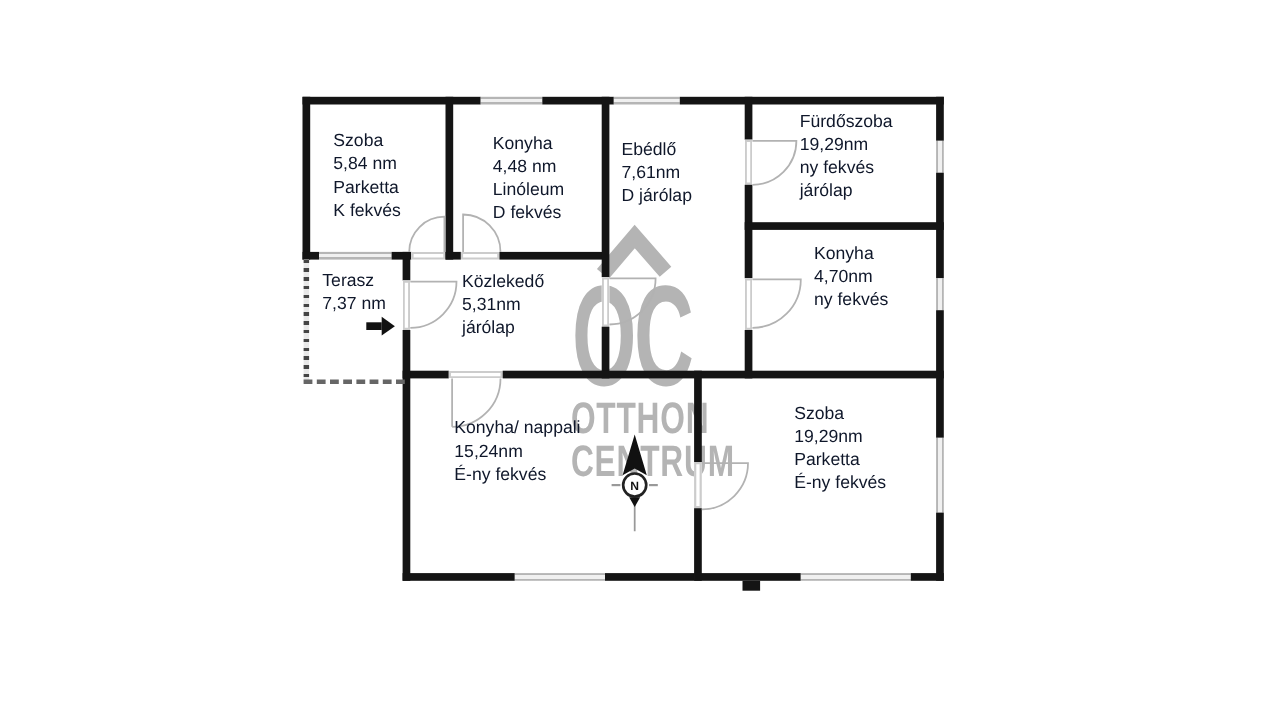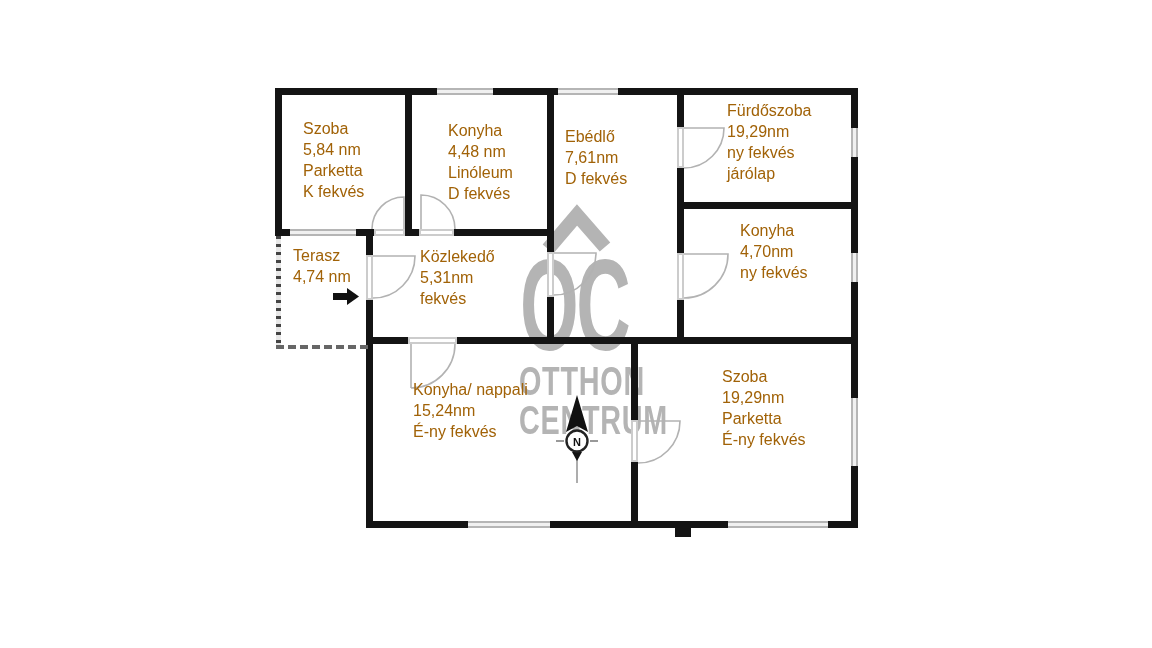--- a/index.html
+++ b/index.html
@@ -22,21 +22,21 @@
   .doorgap{position:absolute;background:#ffffff;box-shadow:inset 0 0 0 2px #cccccc;z-index:2;}
   
   #terasz-hatch{position:absolute;left:276px;top:236px;width:5px;height:112px;z-index:2;
     background:repeating-linear-gradient(to bottom,#444 0 3px,#e8e8e8 3px 8px);}
   #terasz-dash{position:absolute;left:276px;top:345px;width:92px;height:0;z-index:2;
     border-bottom:4px dashed #666;}
   
   #overlay{position:absolute;left:0;top:0;z-index:3;}
   .arc{stroke:#b2b2b2;stroke-width:1.6;fill:none;}
   
-  .room-label{position:absolute;z-index:4;color:#a16207;font-size:16px;line-height:21px;
+  .room-label{position:absolute;z-index:4;color:#0f172a;font-size:16px;line-height:21px;
     white-space:pre-line;letter-spacing:0;}
 </style>
 </head>
 <body>
 
 <div id="stage">
 
   <div id="watermark">
     <svg width="1152" height="648">
       <path d="M 548 249 L 577 215 L 605 247" stroke="#b4b4b4" stroke-width="14" fill="none"></path>
@@ -136,33 +136,33 @@
   <div class="room-label" style="left:303px;top:118px">Szoba
 5,84 nm
 Parketta
 K fekvés</div>
   <div class="room-label" style="left:448px;top:120px">Konyha
 4,48 nm
 Linóleum
 D fekvés</div>
   <div class="room-label" style="left:565px;top:126px">Ebédlő
 7,61nm
-D fekvés</div>
+D járólap</div>
   <div class="room-label" style="left:727px;top:100px">Fürdőszoba
 19,29nm
 ny fekvés
 járólap</div>
   <div class="room-label" style="left:740px;top:220px">Konyha
 4,70nm
 ny fekvés</div>
   <div class="room-label" style="left:293px;top:245px">Terasz
-4,74 nm</div>
+7,37 nm</div>
   <div class="room-label" style="left:420px;top:246px">Közlekedő
 5,31nm
-fekvés</div>
+járólap</div>
   <div class="room-label" style="left:413px;top:379px">Konyha/ nappali
 15,24nm
 É-ny fekvés</div>
   <div class="room-label" style="left:722px;top:366px">Szoba
 19,29nm
 Parketta
 É-ny fekvés</div>
 
 </div>
 

